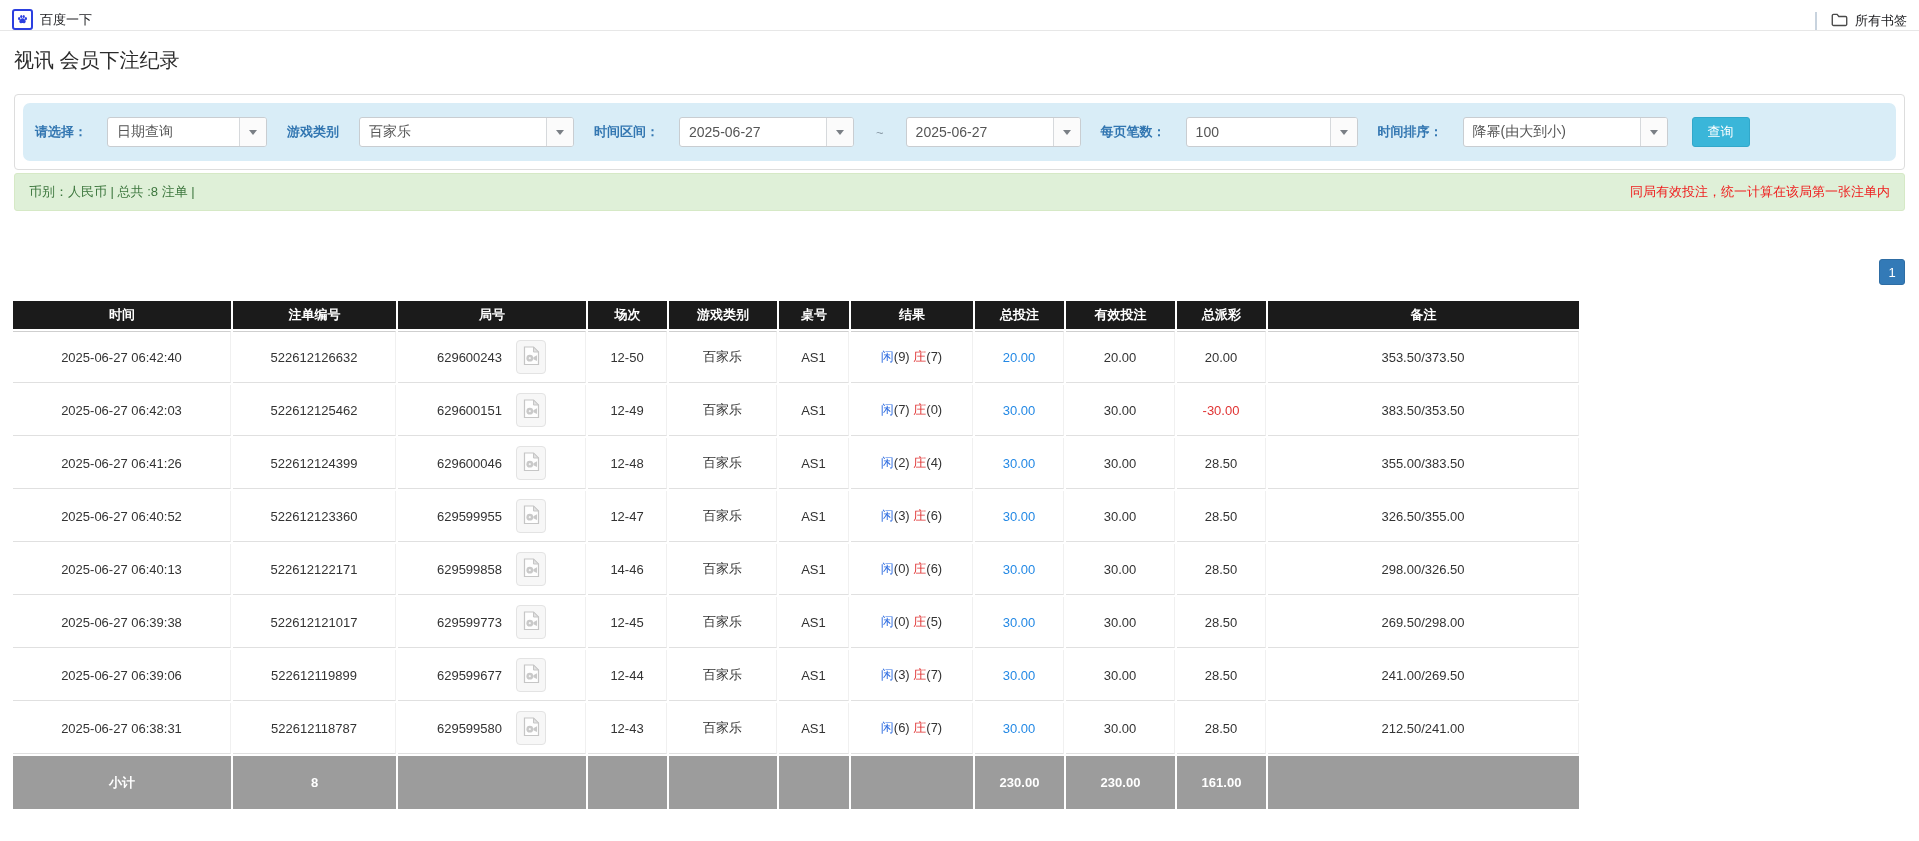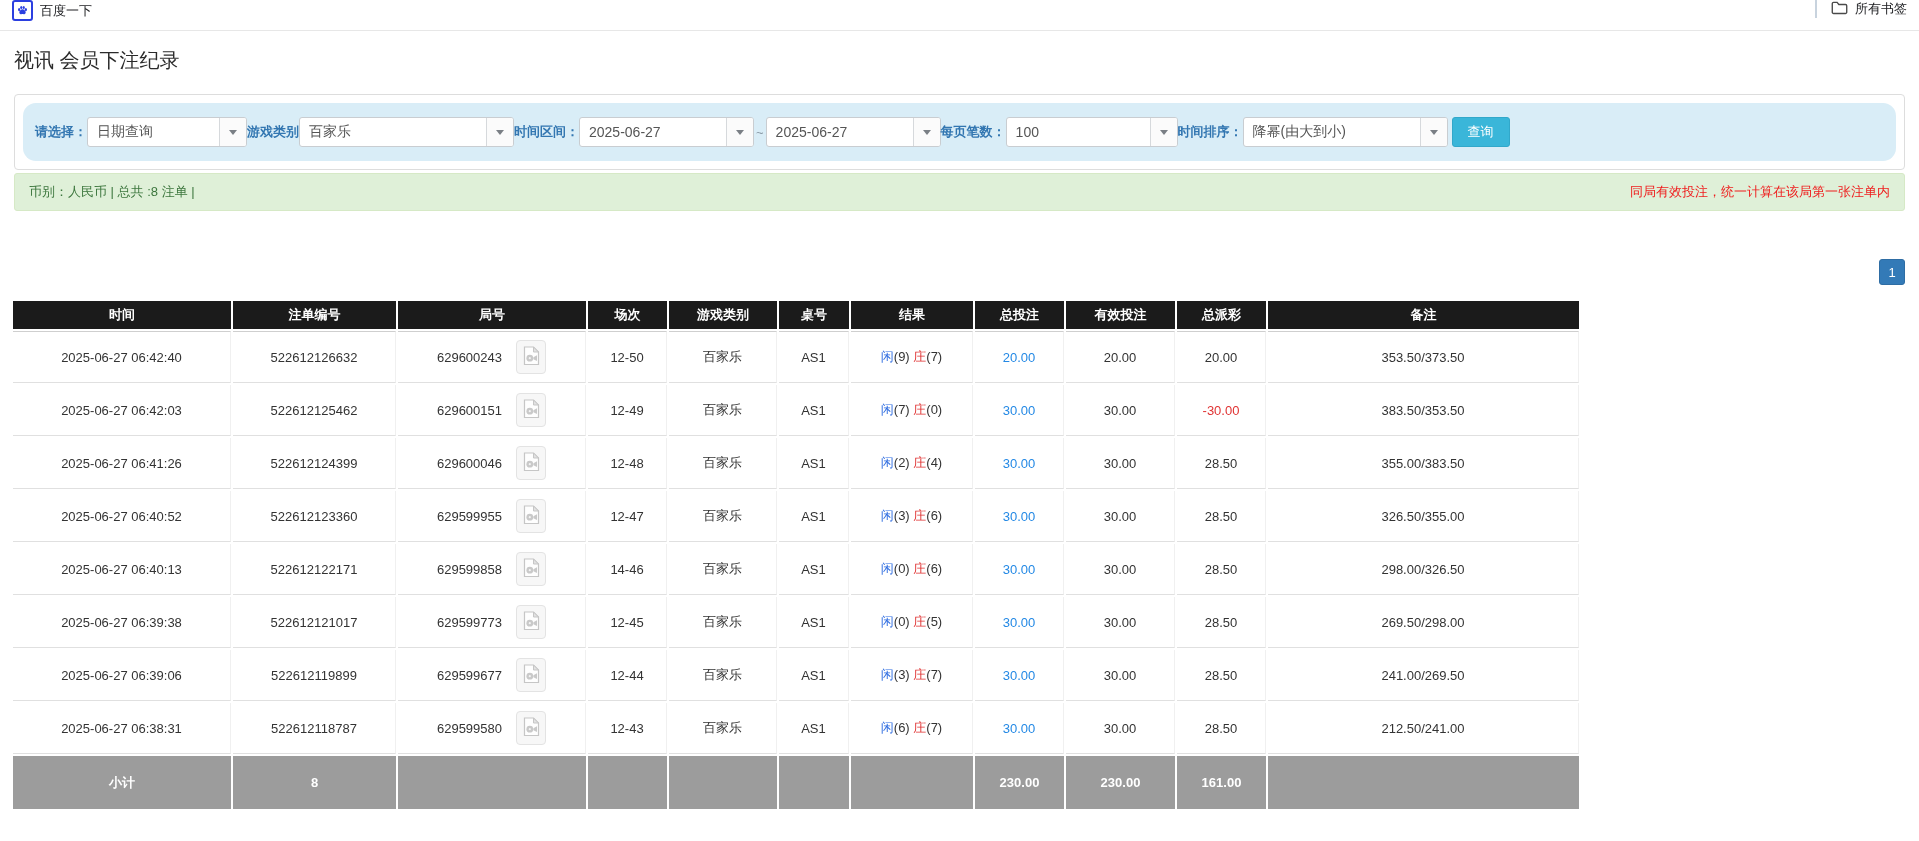--- a/index.html
+++ b/index.html
@@ -1,33 +1,33 @@
 <!DOCTYPE html>
 <html><head>
 <meta charset="utf-8">
 <style>
   html,body{margin:0;padding:0;background:#fff;}
   body{width:1919px;height:841px;overflow:hidden;
        font-family:"Liberation Sans","DejaVu Sans",sans-serif;color:#333;}
 
   
-  .bookmarks-bar{height:30px;display:flex;align-items:flex-start;justify-content:space-between;
+  .bookmarks-bar{height:30px;display:flex;align-items:flex-end;justify-content:space-between;
                  padding:0 12px;border-bottom:1px solid #e7e7e7;background:#fff;}
   .bookmark{display:flex;align-items:center;gap:7px;font-size:13px;color:#202124;cursor:pointer;}
   .favicon-box{width:17px;height:17px;border:2px solid #2b3fe0;border-radius:3px;
                display:flex;align-items:center;justify-content:center;background:#fff;}
   .bm-right{display:flex;align-items:center;gap:14px;}
   .vdivider{width:2px;height:18px;background:#c8d3de;}
 
   
   .page-title{margin:16px 14px 0;font-size:20px;font-weight:500;color:#2b2b2b;}
 
   
   .filter-panel{margin:20px 14px 0;border:1px solid #ddd;border-radius:4px;background:#fff;padding:8px;}
-  .filter-bar{background:#d9edf7;border-radius:13px;padding:14px 12px;display:flex;align-items:center;gap:0;}
+  .filter-bar{background:#d9edf7;border-radius:7px;padding:14px 12px;display:flex;align-items:center;gap:20px;}
   .flabel{font-size:13px;font-weight:bold;color:#3276b1;white-space:nowrap;}
   .tilde{font-size:13px;color:#8a9aa6;padding:0 2px;}
   .combo{display:inline-flex;align-items:stretch;height:30px;background:#fff;
          border:1px solid #c9cdd1;border-radius:3px;overflow:hidden;cursor:pointer;box-sizing:border-box;}
   .combo-text{flex:1;display:flex;align-items:center;padding:0 9px;font-size:14px;color:#555;white-space:nowrap;}
   .combo-caret{width:26px;border-left:1px solid #d6d9dc;background:#fbfbfb;
                display:flex;align-items:center;justify-content:center;}
   .combo-caret::after{content:"";border-left:4px solid transparent;border-right:4px solid transparent;
                       border-top:5px solid #7a7f85;}
   .w-qtype{width:160px}.w-game{width:215px}.w-date{width:175px}.w-size{width:172px}.w-sort{width:205px}

